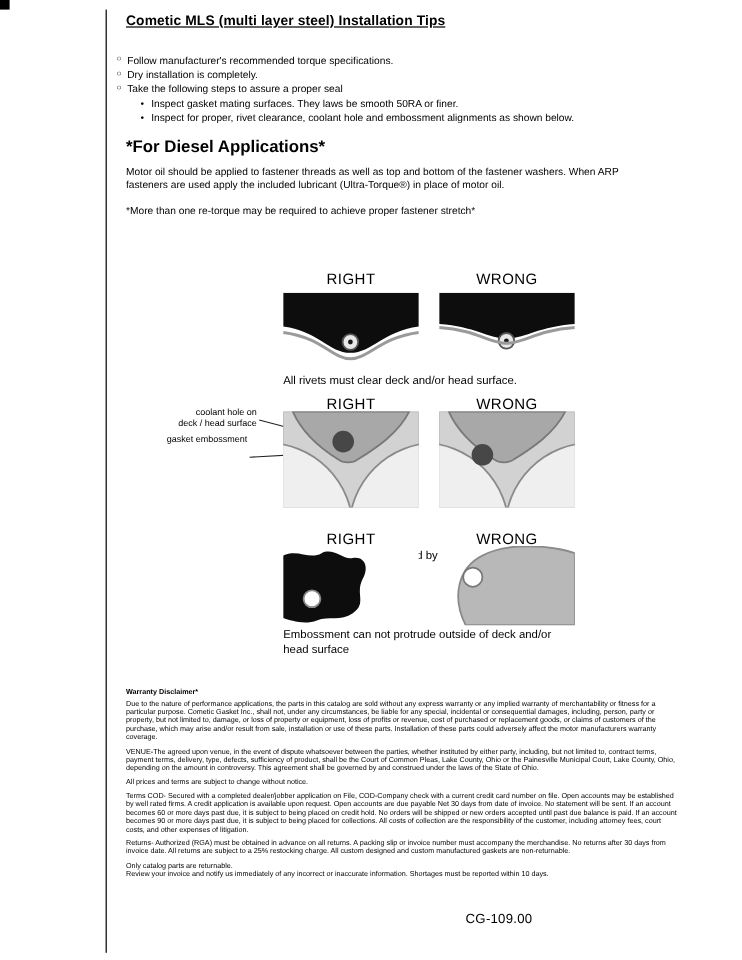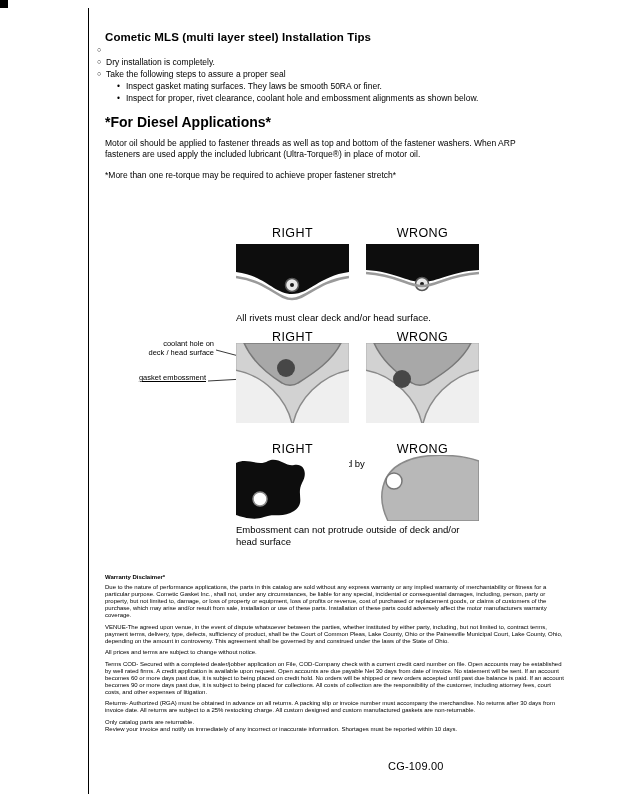--- a/index.html
+++ b/index.html
@@ -4,22 +4,22 @@
 <style>
   html,body { margin:0; padding:0; background:#ffffff; }
   .page {
     position:relative; width:618px; height:800px; background:#ffffff;
     font-family:"Liberation Sans", sans-serif; color:#000; overflow:hidden;
   }
   .corner-artifact { position:absolute; left:0; top:0; width:8px; height:8px; background:#000; }
   .left-rule { position:absolute; left:88px; top:8px; width:1px; height:786px; background:#000; }
 
   .title {
-    position:absolute; left:105px; top:31px; margin:0;
-    font-size:11.5px; font-weight:bold; letter-spacing:.1px;
+    position:absolute; left:105px; top:12px; margin:0;
+    font-size:11.5px; font-weight:bold; text-decoration:underline; letter-spacing:.1px;
   }
 
   .tips { position:absolute; left:97px; top:44px; width:480px; font-size:8.5px; line-height:12px; }
   .tip { display:flex; }
   .tip .m1 { width:9px; flex:0 0 9px; font-size:7px; line-height:12px; }
   .tip.sub { padding-left:20px; }
   .tip.sub .m1 { font-size:8.5px; }
 
   .diesel { position:absolute; left:105px; top:114px; width:432px; }
   .d-head { font-size:14px; font-weight:bold; margin:0 0 8px 0; }
@@ -47,20 +47,21 @@
 <div class="page">
 
   <div class="corner-artifact"></div>
   <div class="left-rule"></div>
 
   <h1 class="title">Cometic MLS (multi layer steel) Installation Tips</h1>
 
   <div class="tips">
     <div class="tip">
       <span class="m1">○</span>
+      <span>Follow manufacturer's recommended torque specifications.</span>
     </div>
     <div class="tip">
       <span class="m1">○</span>
       <span>Dry installation is completely.</span>
     </div>
     <div class="tip">
       <span class="m1">○</span>
       <span>Take the following steps to assure a proper seal</span>
     </div>
     <div class="tip sub">
@@ -104,21 +105,21 @@
     </div>
     <div class="caption" style="left:236px; top:88px; width:250px;">All rivets must clear deck and/or head surface.</div>
 
     <div class="dg-label" style="left:236px; top:106px;">RIGHT</div>
     <div class="dg-label" style="left:366px; top:106px;">WRONG</div>
 
     <div class="ptr-label" style="left:118px; top:116px; width:96px;">
       <div>coolant hole on</div>
       <div>deck / head surface</div>
     </div>
-    <div class="ptr-label" style="left:110px; top:150px; width:96px;text-decoration:underline;">gasket embossment</div>
+    <div class="ptr-label" style="left:110px; top:138px; width:96px;">gasket embossment</div>
 
     <svg class="ptr-overlay" viewBox="0 0 370 100">
       <line x1="216" y1="16" x2="284" y2="34" stroke="#222" stroke-width="0.9"></line>
       <line x1="208" y1="47" x2="262" y2="44" stroke="#222" stroke-width="0.9"></line>
     </svg>
 
     <div class="panel" style="left:236px; top:119px;">
       <svg width="113" height="80" viewBox="0 0 113 80">
         <rect width="113" height="80" fill="#d2d2d2" stroke="#b0b0b0"></rect>
         <circle cx="-14" cy="98" r="72" fill="#efefef" stroke="#8a8a8a" stroke-width="1.5"></circle>

